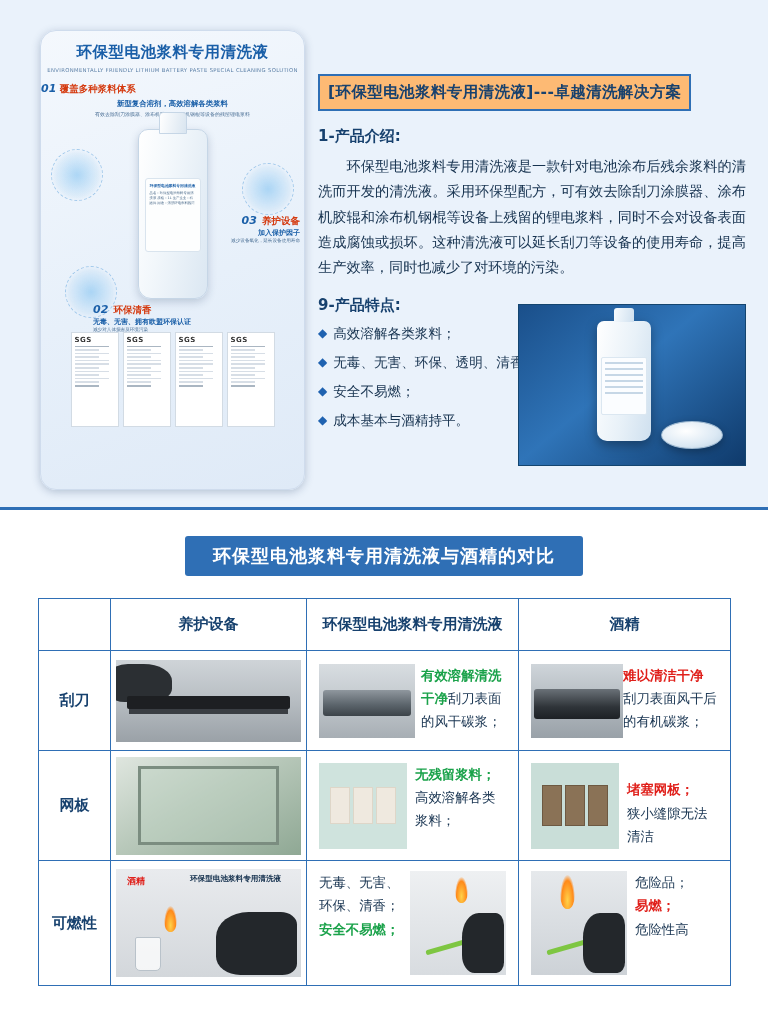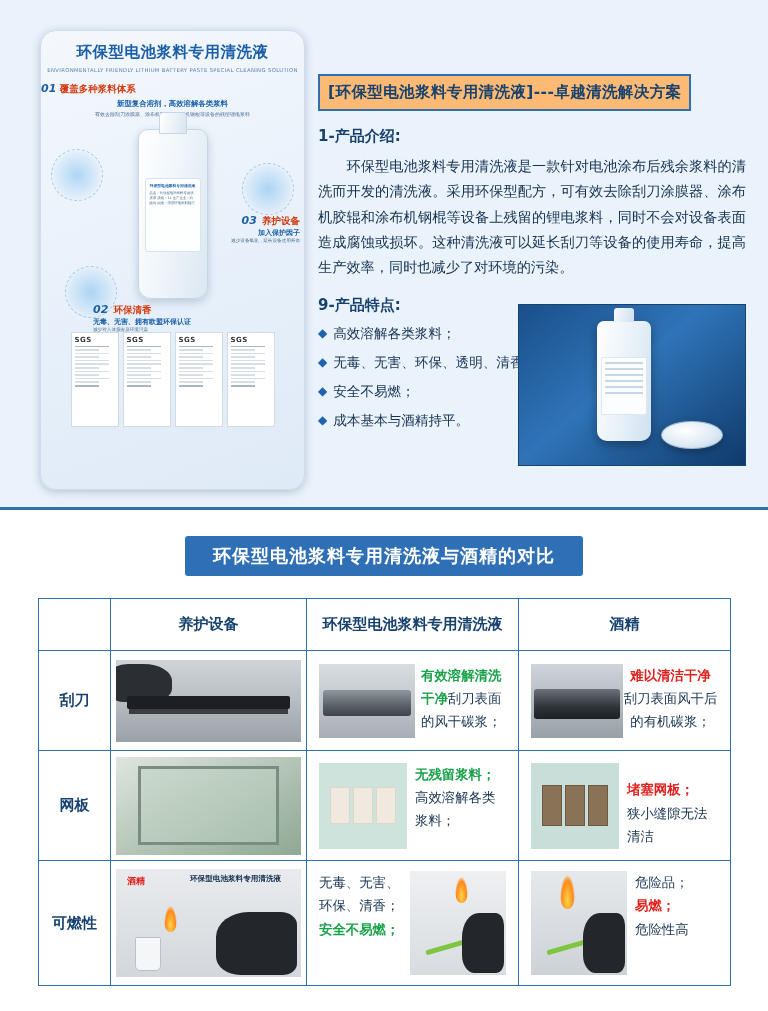--- a/index.html
+++ b/index.html
@@ -581,21 +581,21 @@
                   <div class="bar"></div>
                 </div>
             </div>
             <div class="cell-txt" style="flex:1;">
               <span class="t-green">有效溶解清洗</span><br>
               <span class="t-green">干净</span><span>刮刀表面的风干碳浆；</span>
             </div>
           </div>
         </td>
         <td class="cell-pad">
-          <div style="display:flex; gap:0; align-items:flex-start;text-align:center;">
+          <div style="display:flex; gap:0; align-items:flex-start;">
             <div class="img-cell" style="flex:0 0 92px; padding:0;">
               <div class="ph blade-alc" style="height:74px;">
                   <div class="bar"></div>
                 </div>
             </div>
             <div class="cell-txt" style="flex:1;">
               <span class="t-red">难以清洁干净</span>
               <span>刮刀表面风干后的有机碳浆；</span>
             </div>
           </div>

